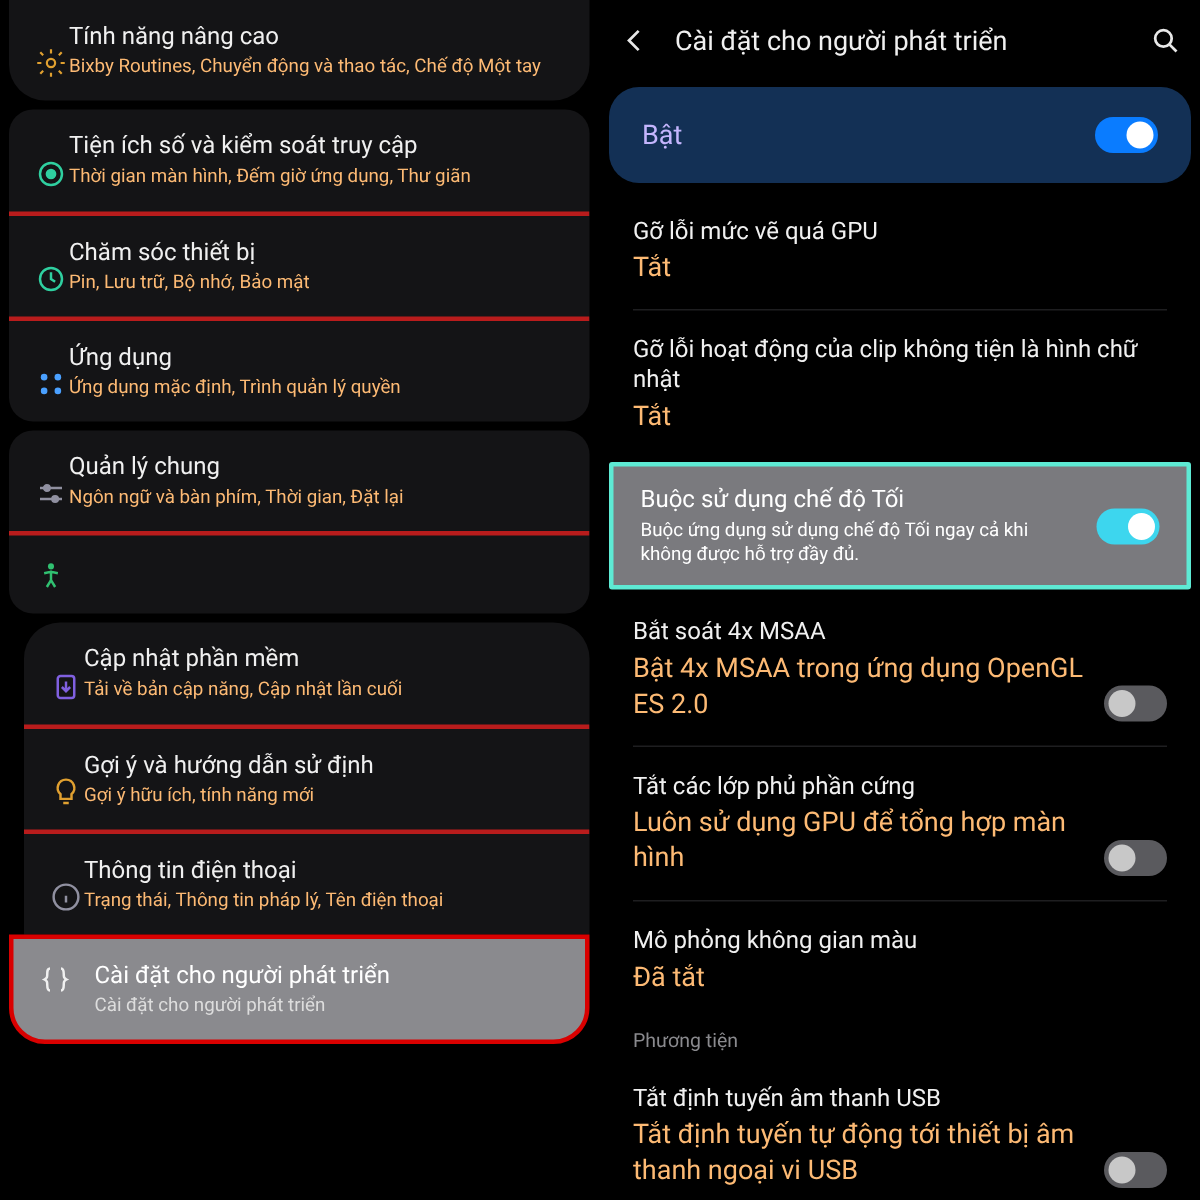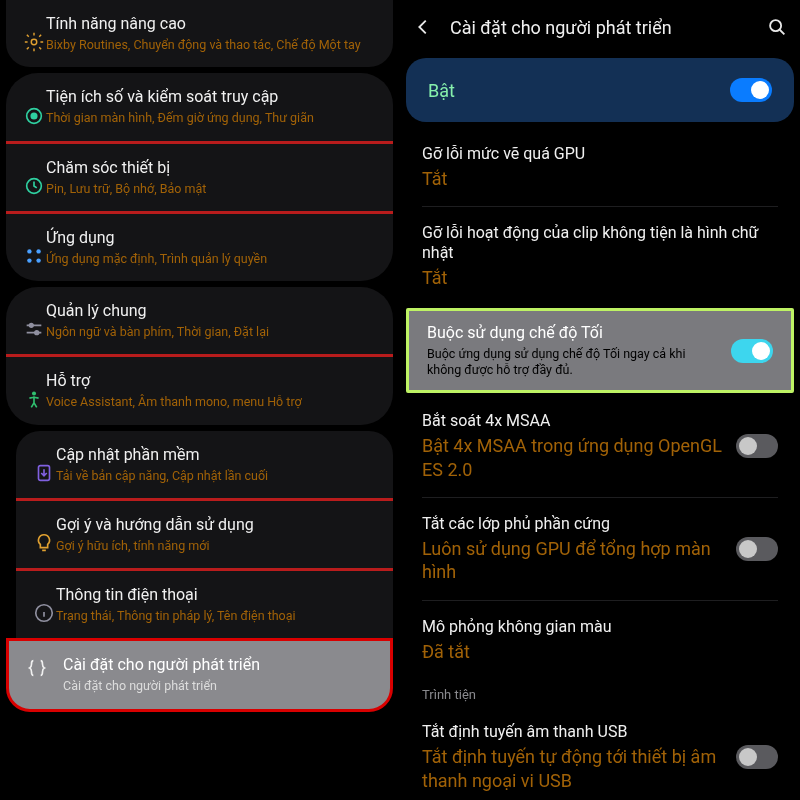--- a/index.html
+++ b/index.html
@@ -1,51 +1,51 @@
 <!DOCTYPE html>
 <html><head>
   <meta charset="utf-8">
   <style>
     * { margin: 0; padding: 0; box-sizing: border-box; }
     body { width: 800px; height: 800px; background: #000; font-family: -apple-system, BlinkMacSystemFont, "Segoe UI", Roboto, sans-serif; display: flex; overflow: hidden; }
     .pane { width: 400px; height: 800px; background: #000; position: relative; overflow: hidden; }
     .pane-left { border-right: 1px solid #000; }
     
     
-    .group { background: #141416; border-radius: 32px; margin: 6px 6px; overflow: hidden; }
+    .group { background: #141416; border-radius: 16px; margin: 6px 6px; overflow: hidden; }
     .group:first-child { margin-top: 0; border-radius: 0 0 24px 24px; }
     .row { display: flex; align-items: flex-end; padding: 14px 16px; cursor: pointer; }
     .row + .row { border-top: 3px solid #b91c1c; }
     .icon-wrap { width: 24px; display: flex; justify-content: center; padding-top: 2px; flex-shrink: 0; }
     .icon { width: 22px; height: 22px; }
     .txt { flex: 1; min-width: 0; }
     .title { color: #f0f0f0; font-size: 16px; font-weight: 400; margin-bottom: 3px; line-height: 1.25; }
-    .sub { color: #a16207; font-size: 12.5px; line-height: 1.3; }
+    .sub { color: #fdba74; font-size: 12.5px; line-height: 1.3; }
     
     .highlight-row { background: #8a8a8e; border-radius: 0 0 24px 24px; margin: 0 6px 6px 6px; padding: 14px 16px; display: flex; gap: 14px; border: 3px solid #d90000; }
     .highlight-row .title { color: #fff; }
     .highlight-row .sub { color: #ddd; }
     
     
     .header { display: flex; align-items: center; padding: 16px 12px 12px 12px; gap: 16px; }
     .back { width: 22px; height: 22px; }
     .header-title { color: #f0f0f0; font-size: 18px; font-weight: 400; flex: 1; }
     .search { width: 22px; height: 22px; }
     
     .banner { background: #133055; margin: 8px 6px; border-radius: 20px; padding: 20px 22px; display: flex; align-items: center; justify-content: space-between; }
-    .banner-txt { color: #86efac; font-size: 18px; }
-    
-    .r-row { padding: 14px 22px; display: flex; align-items: center; justify-content: space-between; gap: 12px; }
+    .banner-txt { color: #c4b5fd; font-size: 18px; }
+    
+    .r-row { padding: 14px 22px; display: flex; align-items: flex-end; justify-content: space-between; gap: 12px; }
     .r-row .txt { flex: 1; }
     .r-row .title { font-size: 16px; margin-bottom: 3px; line-height: 1.25; }
     .r-row .sub { font-size: 18px; }
     
-    .highlight-r { background: #7a7a7e; margin: 4px 6px; border: 3px solid #bef264; border-radius: 2px; padding: 12px 18px; display: flex; align-items: center; gap: 12px; }
+    .highlight-r { background: #7a7a7e; margin: 4px 6px; border: 3px solid #5eead4; border-radius: 2px; padding: 12px 18px; display: flex; align-items: center; gap: 12px; }
     .highlight-r .title { color: #fff; font-size: 16px; margin-bottom: 3px; }
-    .highlight-r .sub { color: #000000; font-size: 12.5px; line-height: 1.3; }
+    .highlight-r .sub { color: #ffffff; font-size: 12.5px; line-height: 1.3; }
     .highlight-r .txt { flex: 1; }
     
     .section-label { color: #8a8a8e; font-size: 13px; padding: 10px 22px 6px 22px; }
     
     .toggle { width: 42px; height: 24px; border-radius: 12px; position: relative; flex-shrink: 0; }
     .toggle.on { background: #0a7cff; }
     .toggle.on-cyan { background: #3dd6ee; }
     .toggle.off { background: #5a5a5e; }
     .knob { width: 18px; height: 18px; border-radius: 50%; background: #fff; position: absolute; top: 3px; }
     .toggle.on .knob, .toggle.on-cyan .knob { right: 3px; }
@@ -142,24 +142,20 @@
     </div>
     <div class="row">
       <div class="icon-wrap">
         <svg class="icon" viewBox="0 0 24 24">
             <g fill="#30c070">
               <circle cx="12" cy="5" r="2.2"></circle>
               <path d="M12 8v7M7 10l5-1 5 1M9 20l3-5 3 5" stroke="#30c070" stroke-width="1.8" fill="none"></path>
             </g>
           </svg>
       </div>
-      <div class="txt">
-        <div class="title">Hỗ trợ</div>
-        <div class="sub">Voice Assistant, Âm thanh mono, menu Hỗ trợ</div>
-      </div>
     </div>
   </div>
 
   <div class="group" style="border-radius:24px 24px 0 0; margin-bottom:0;margin-left:16px;">
     <div class="row">
       <div class="icon-wrap">
         <svg class="icon" viewBox="0 0 24 24">
             <g fill="none" stroke="#8060e0" stroke-width="1.8">
               <rect x="6" y="4" width="12" height="16" rx="2"></rect>
               <path d="M12 8v6M9 12l3 3 3-3"></path>
@@ -173,21 +169,21 @@
     </div>
     <div class="row">
       <div class="icon-wrap">
         <svg class="icon" viewBox="0 0 24 24">
             <g fill="none" stroke="#e0a030" stroke-width="1.8">
               <path d="M12 3a6 6 0 0 0-4 10.5V17h8v-3.5A6 6 0 0 0 12 3zM10 20h4"></path>
             </g>
           </svg>
       </div>
       <div class="txt">
-        <div class="title">Gợi ý và hướng dẫn sử dụng</div>
+        <div class="title">Gợi ý và hướng dẫn sử định</div>
         <div class="sub">Gợi ý hữu ích, tính năng mới</div>
       </div>
     </div>
     <div class="row">
       <div class="icon-wrap">
         <svg class="icon" viewBox="0 0 24 24">
             <g fill="none" stroke="#9090a0" stroke-width="1.8">
               <circle cx="12" cy="12" r="9"></circle>
               <path d="M12 8v.01M12 11v5"></path>
             </g>
@@ -286,21 +282,21 @@
       </div>
   </div>
   <div class="divider"></div>
   <div class="r-row">
     <div class="txt">
       <div class="title">Mô phỏng không gian màu</div>
       <div class="sub">Đã tắt</div>
     </div>
   </div>
 
-  <div class="section-label">Trình tiện</div>
+  <div class="section-label">Phương tiện</div>
   <div class="r-row">
     <div class="txt">
       <div class="title">Tắt định tuyến âm thanh USB</div>
       <div class="sub">Tắt định tuyến tự động tới thiết bị âm thanh ngoại vi USB</div>
     </div>
     <div class="toggle off">
         <div class="knob"></div>
       </div>
   </div>
 

